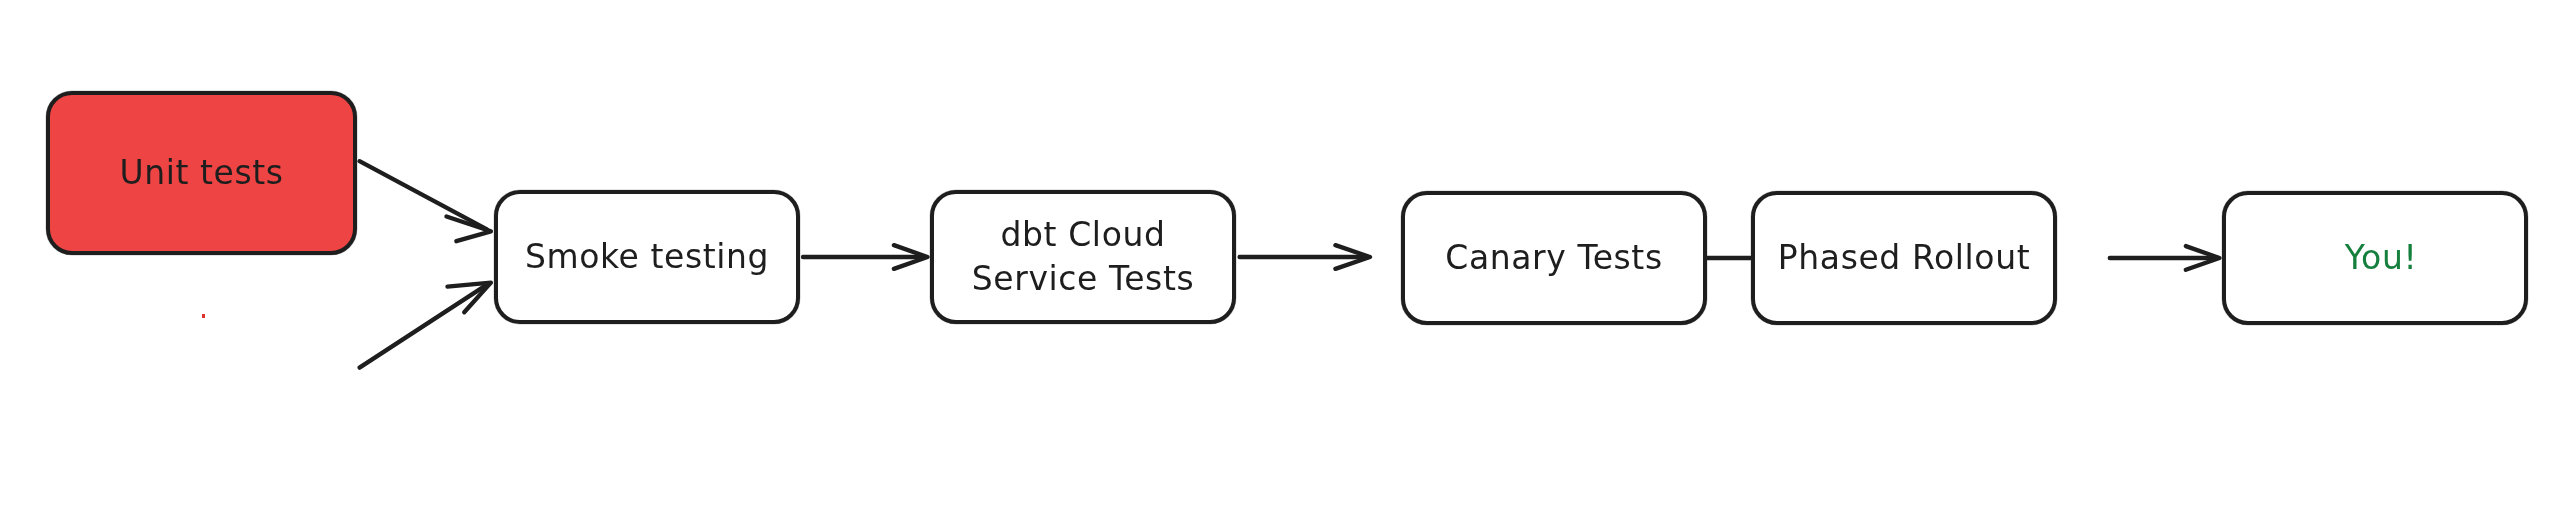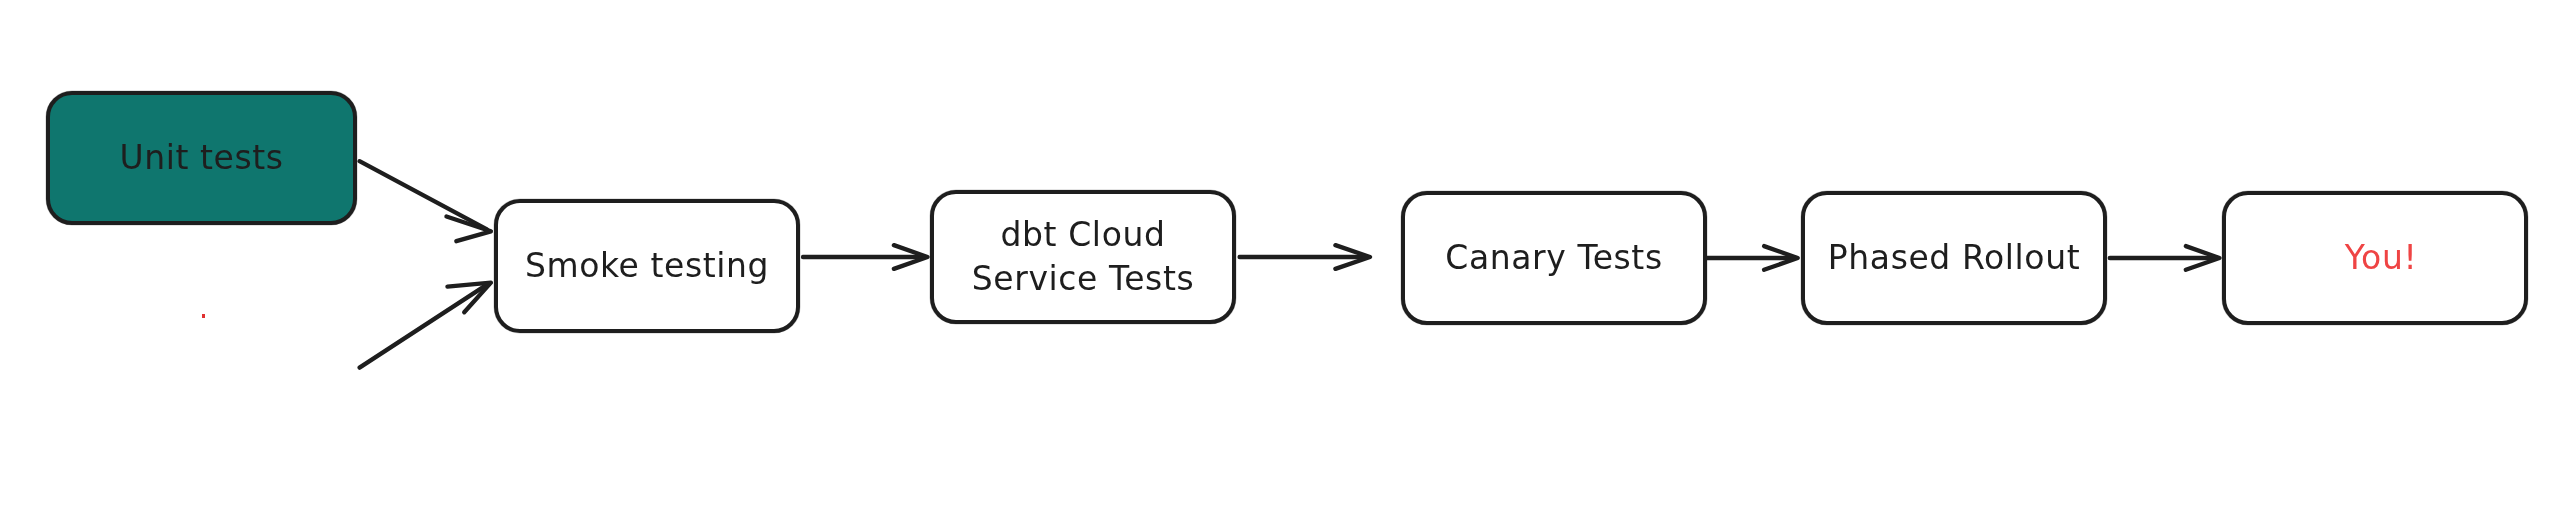--- a/index.html
+++ b/index.html
@@ -97,42 +97,42 @@
       <path d="M 1703 261 L 1817 261" fill="none" stroke="#1e1e1e" stroke-width="4.4" stroke-linecap="round" stroke-linejoin="round"></path>
       <path d="M 1786 249 L 1820 261 L 1786 273" fill="none" stroke="#1e1e1e" stroke-width="4.4" stroke-linecap="round" stroke-linejoin="round"></path>
     </g>
 
     <g>
       <path d="M 2136 261 L 2244 261" fill="none" stroke="#1e1e1e" stroke-width="4.4" stroke-linecap="round" stroke-linejoin="round"></path>
       <path d="M 2213 249 L 2247 261 L 2213 273" fill="none" stroke="#1e1e1e" stroke-width="4.4" stroke-linecap="round" stroke-linejoin="round"></path>
     </g>
   </svg>
 
-  <div class="node" id="node-unit-tests" style="left: 46px; top: 91px; width: 311px; height: 134px; border-color: rgb(30, 30, 30); color: rgb(30, 30, 30); background: #0f766e;">
+  <div class="node" id="node-unit-tests" style="left: 46px; top: 91px; width: 311px; height: 164px; border-color: rgb(30, 30, 30); color: rgb(30, 30, 30); background: #ef4444;">
     <span class="label">Unit tests</span>
   </div>
 
 
-  <div class="node" id="node-smoke-testing" style="left: 494px; top: 190px; width: 306px; height: 134px; border-color: rgb(30, 30, 30); color: rgb(30, 30, 30); background: rgb(255, 255, 255); margin-top: 9px;">
+  <div class="node" id="node-smoke-testing" style="left: 494px; top: 190px; width: 306px; height: 134px; border-color: rgb(30, 30, 30); color: rgb(30, 30, 30); background: rgb(255, 255, 255);">
     <span class="label">Smoke testing</span>
   </div>
 
   <div class="node node-two-line" id="node-dbt-cloud-service-tests" style="left: 930px; top: 190px; width: 306px; height: 134px; border-color: rgb(30, 30, 30); color: rgb(30, 30, 30); background: rgb(255, 255, 255);">
     <span class="label">dbt Cloud
 Service Tests</span>
   </div>
 
   <div class="node" id="node-canary-tests" style="left: 1373px; top: 191px; width: 306px; height: 134px; border-color: rgb(30, 30, 30); color: rgb(30, 30, 30); background: rgb(255, 255, 255); margin-left: 28px;">
     <span class="label">Canary Tests</span>
   </div>
 
-  <div class="node" id="node-phased-rollout" style="left: 1801px; top: 191px; width: 306px; height: 134px; border-color: rgb(30, 30, 30); color: rgb(30, 30, 30); background: rgb(255, 255, 255);">
+  <div class="node" id="node-phased-rollout" style="left: 1751px; top: 191px; width: 306px; height: 134px; border-color: rgb(30, 30, 30); color: rgb(30, 30, 30); background: rgb(255, 255, 255);">
     <span class="label">Phased Rollout</span>
   </div>
 
-  <div class="node" id="node-you" style="left: 2222px; top: 191px; width: 306px; height: 134px; border-color: rgb(30, 30, 30); color: #ef4444; background: rgb(255, 255, 255); padding-left: 12px;">
+  <div class="node" id="node-you" style="left: 2222px; top: 191px; width: 306px; height: 134px; border-color: rgb(30, 30, 30); color: #15803d; background: rgb(255, 255, 255); padding-left: 12px;">
     <span class="label">You!</span>
   </div>
 
   <div class="speck" style="left:202px; top:314px;"></div>
 
 </div>
 
 
 </body></html>

